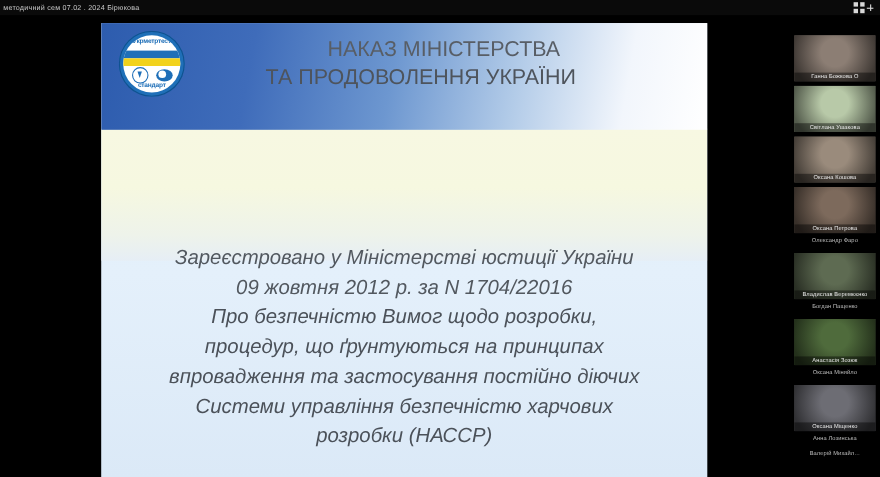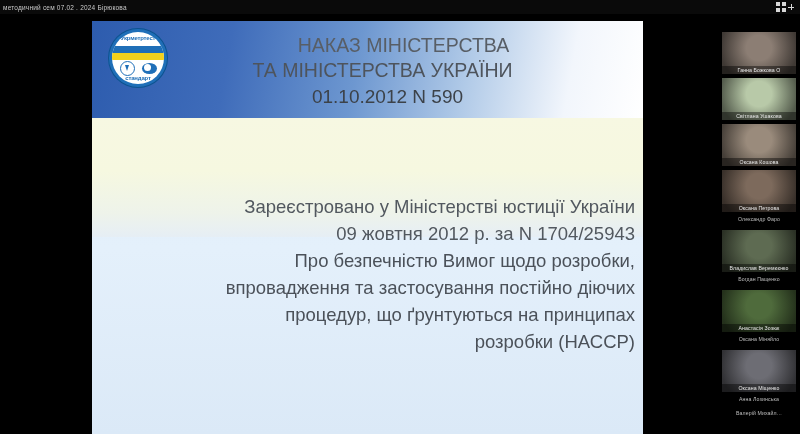--- a/index.html
+++ b/index.html
@@ -221,23 +221,24 @@
   }
   #slide .title-date {
     font-size: 19px;
     color: #3c4249;
     line-height: 27px;
     margin-left: -32px;
   }
 
   #slide .body-block {
     position: absolute;
-    left: 8px; top: 172px;
+    left: 8px; top: 199px;
     width: 535px;
-    text-align: right;
+    text-align: center;
+    font-style: italic;
   }
   #slide .body-line {
     font-size: 18.5px;
     color: #4b5159;
     line-height: 27px;
     white-space: nowrap;
   }
   #slide .body-line.sub { color: #52585f; }
 
   
@@ -315,30 +316,30 @@
         <div class="glyphs">
           <span class="g-arrow"></span>
           <span class="g-eye"></span>
         </div>
         <div class="bot-txt">стандарт</div>
       </div>
     </div>
 
     <div class="title-block">
       <div class="title-line l1">НАКАЗ МІНІСТЕРСТВА</div>
-      <div class="title-line l3">ТА МІНІСТЕРСТВА УКРАЇНИ</div>
-      <div class="title-date">01.10.2012 N 590</div>
+      <div class="title-line l3">ТА ПРОДОВОЛЕННЯ УКРАЇНИ</div>
     </div>
 
     <div class="body-block">
       <div class="body-line sub">Зареєстровано у Міністерстві юстиції України</div>
-      <div class="body-line sub">09 жовтня 2012 р. за N 1704/25943</div>
+      <div class="body-line sub">09 жовтня 2012 р. за N 1704/22016</div>
       <div class="body-line">Про безпечністю Вимог щодо розробки,</div>
+      <div class="body-line">процедур, що ґрунтуються на принципах</div>
       <div class="body-line">впровадження та застосування постійно діючих</div>
-      <div class="body-line">процедур, що ґрунтуються на принципах</div>
+      <div class="body-line">Системи управління безпечністю харчових</div>
       <div class="body-line">розробки (НАССР)</div>
     </div>
   </div>
 </div>
 
 <div id="rail">
     <div class="tile" style="top: 18px; height: 42px;">
       <div class="vid" style="background: radial-gradient(circle at 50% 38%, rgb(140, 126, 116) 0%, rgb(140, 126, 116) 28%, rgba(0, 0, 0, 0.55) 85%), rgb(140, 126, 116);"></div>
       <div class="nm">Ганна Божкова О</div>
     </div>

